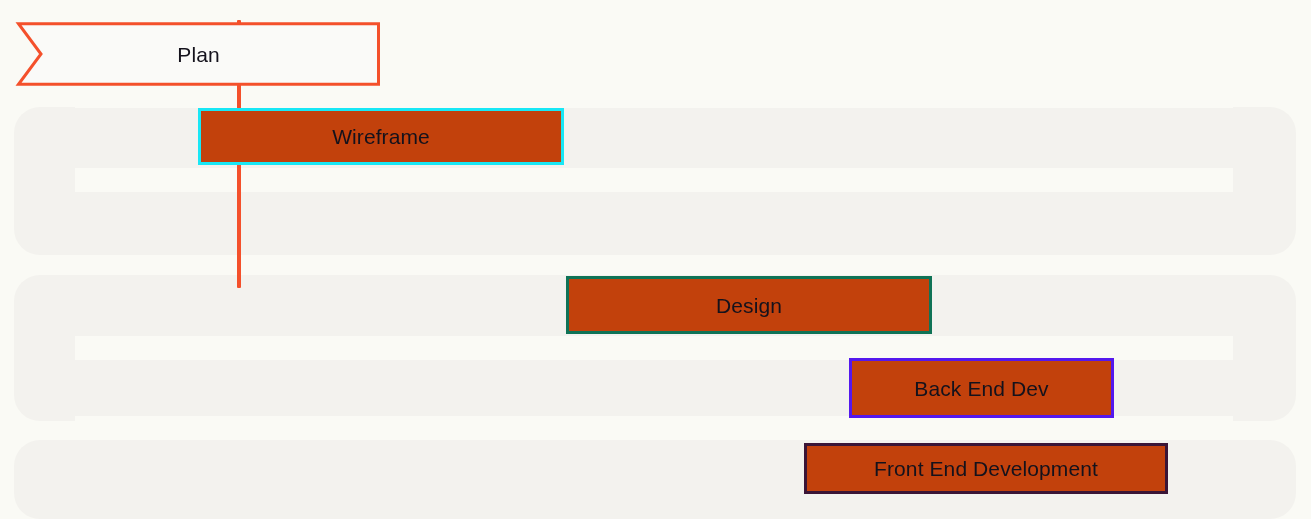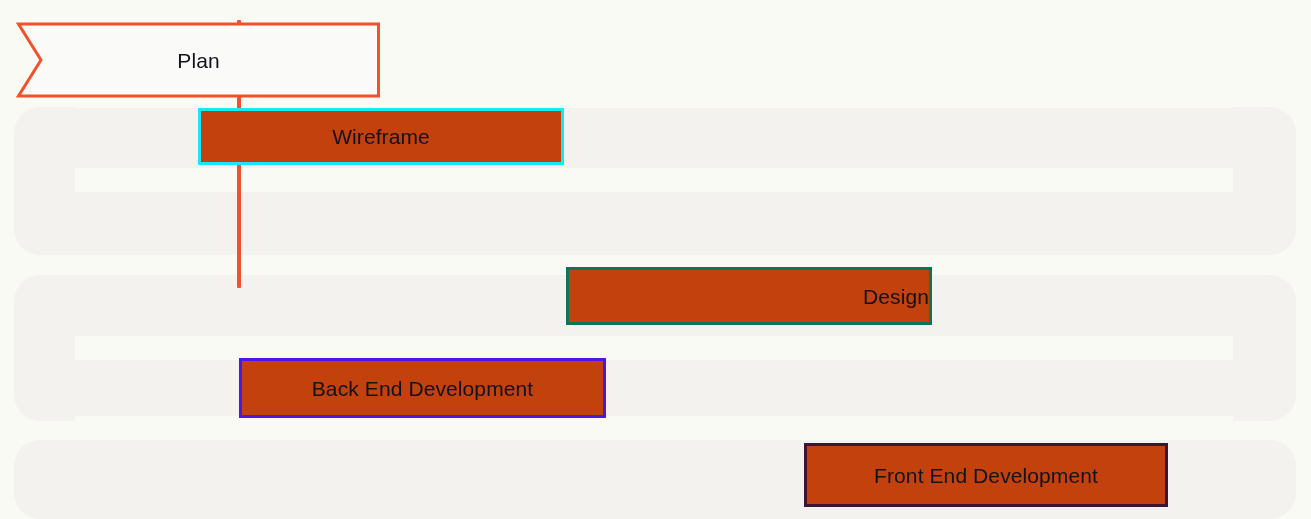--- a/index.html
+++ b/index.html
@@ -93,38 +93,38 @@
   <div class="band" style="left:14px; top:275px; width:1282px; height:146px;"></div>
   <div class="band-strip" style="left:75px; top:336px; width:1158px; height:24px;"></div>
 
   <div class="band" style="left:14px; top:440px; width:1282px; height:79px;"></div>
 
   <div class="band-strip" style="left:75px; top:84px; width:1158px; height:24px;"></div>
   <div class="band-strip" style="left:75px; top:416px; width:1158px; height:24px;"></div>
 
   <div class="milestone-line" style="left:237px; top:20px; height:268px; background:#F4502B;"></div>
 
-  <div class="bar bar-ribbon" style="left:17px; top:22px; width:363px; height:76px;">
+  <div class="bar bar-ribbon" style="left:17px; top:22px; width:363px; height:64px;">
     <svg viewBox="0 0 363 58" preserveAspectRatio="none">
       <polygon points="1.5,1.5 361.5,1.5 361.5,56.5 1.5,56.5 24,29" fill="#FAFAF8" stroke="#F4502B" stroke-width="3" stroke-linejoin="miter" vector-effect="non-scaling-stroke"></polygon>
     </svg>
     <span class="bar-label">Plan</span>
   </div>
 
   <div class="bar" style="left:198px; top:108px; width:366px; height:57px; border-color:#18E7F5;">
     <span class="bar-label">Wireframe</span>
   </div>
 
 
-  <div class="bar" style="left:566px; top:267px; width:366px; height:58px; border-color:#0F7356;justify-content:flex-end;">
+  <div class="bar" style="left:566px; top:276px; width:366px; height:58px; border-color:#0F7356;">
     <span class="bar-label">Design</span>
   </div>
 
-  <div class="bar" style="left:239px; top:358px; width:367px; height:60px; border-color:#4B16E6;">
-    <span class="bar-label">Back End Development</span>
+
+  <div class="bar" style="left:849px; top:358px; width:265px; height:60px; border-color:#5418ED;">
+    <span class="bar-label">Back End Dev</span>
   </div>
 
-
-  <div class="bar" style="left:804px; top:443px; width:364px; height:64px; border-color:#3A1536;">
+  <div class="bar" style="left:804px; top:443px; width:364px; height:51px; border-color:#3A1536;">
     <span class="bar-label">Front End Development</span>
   </div>
 
 </div>
 
 </body></html>

